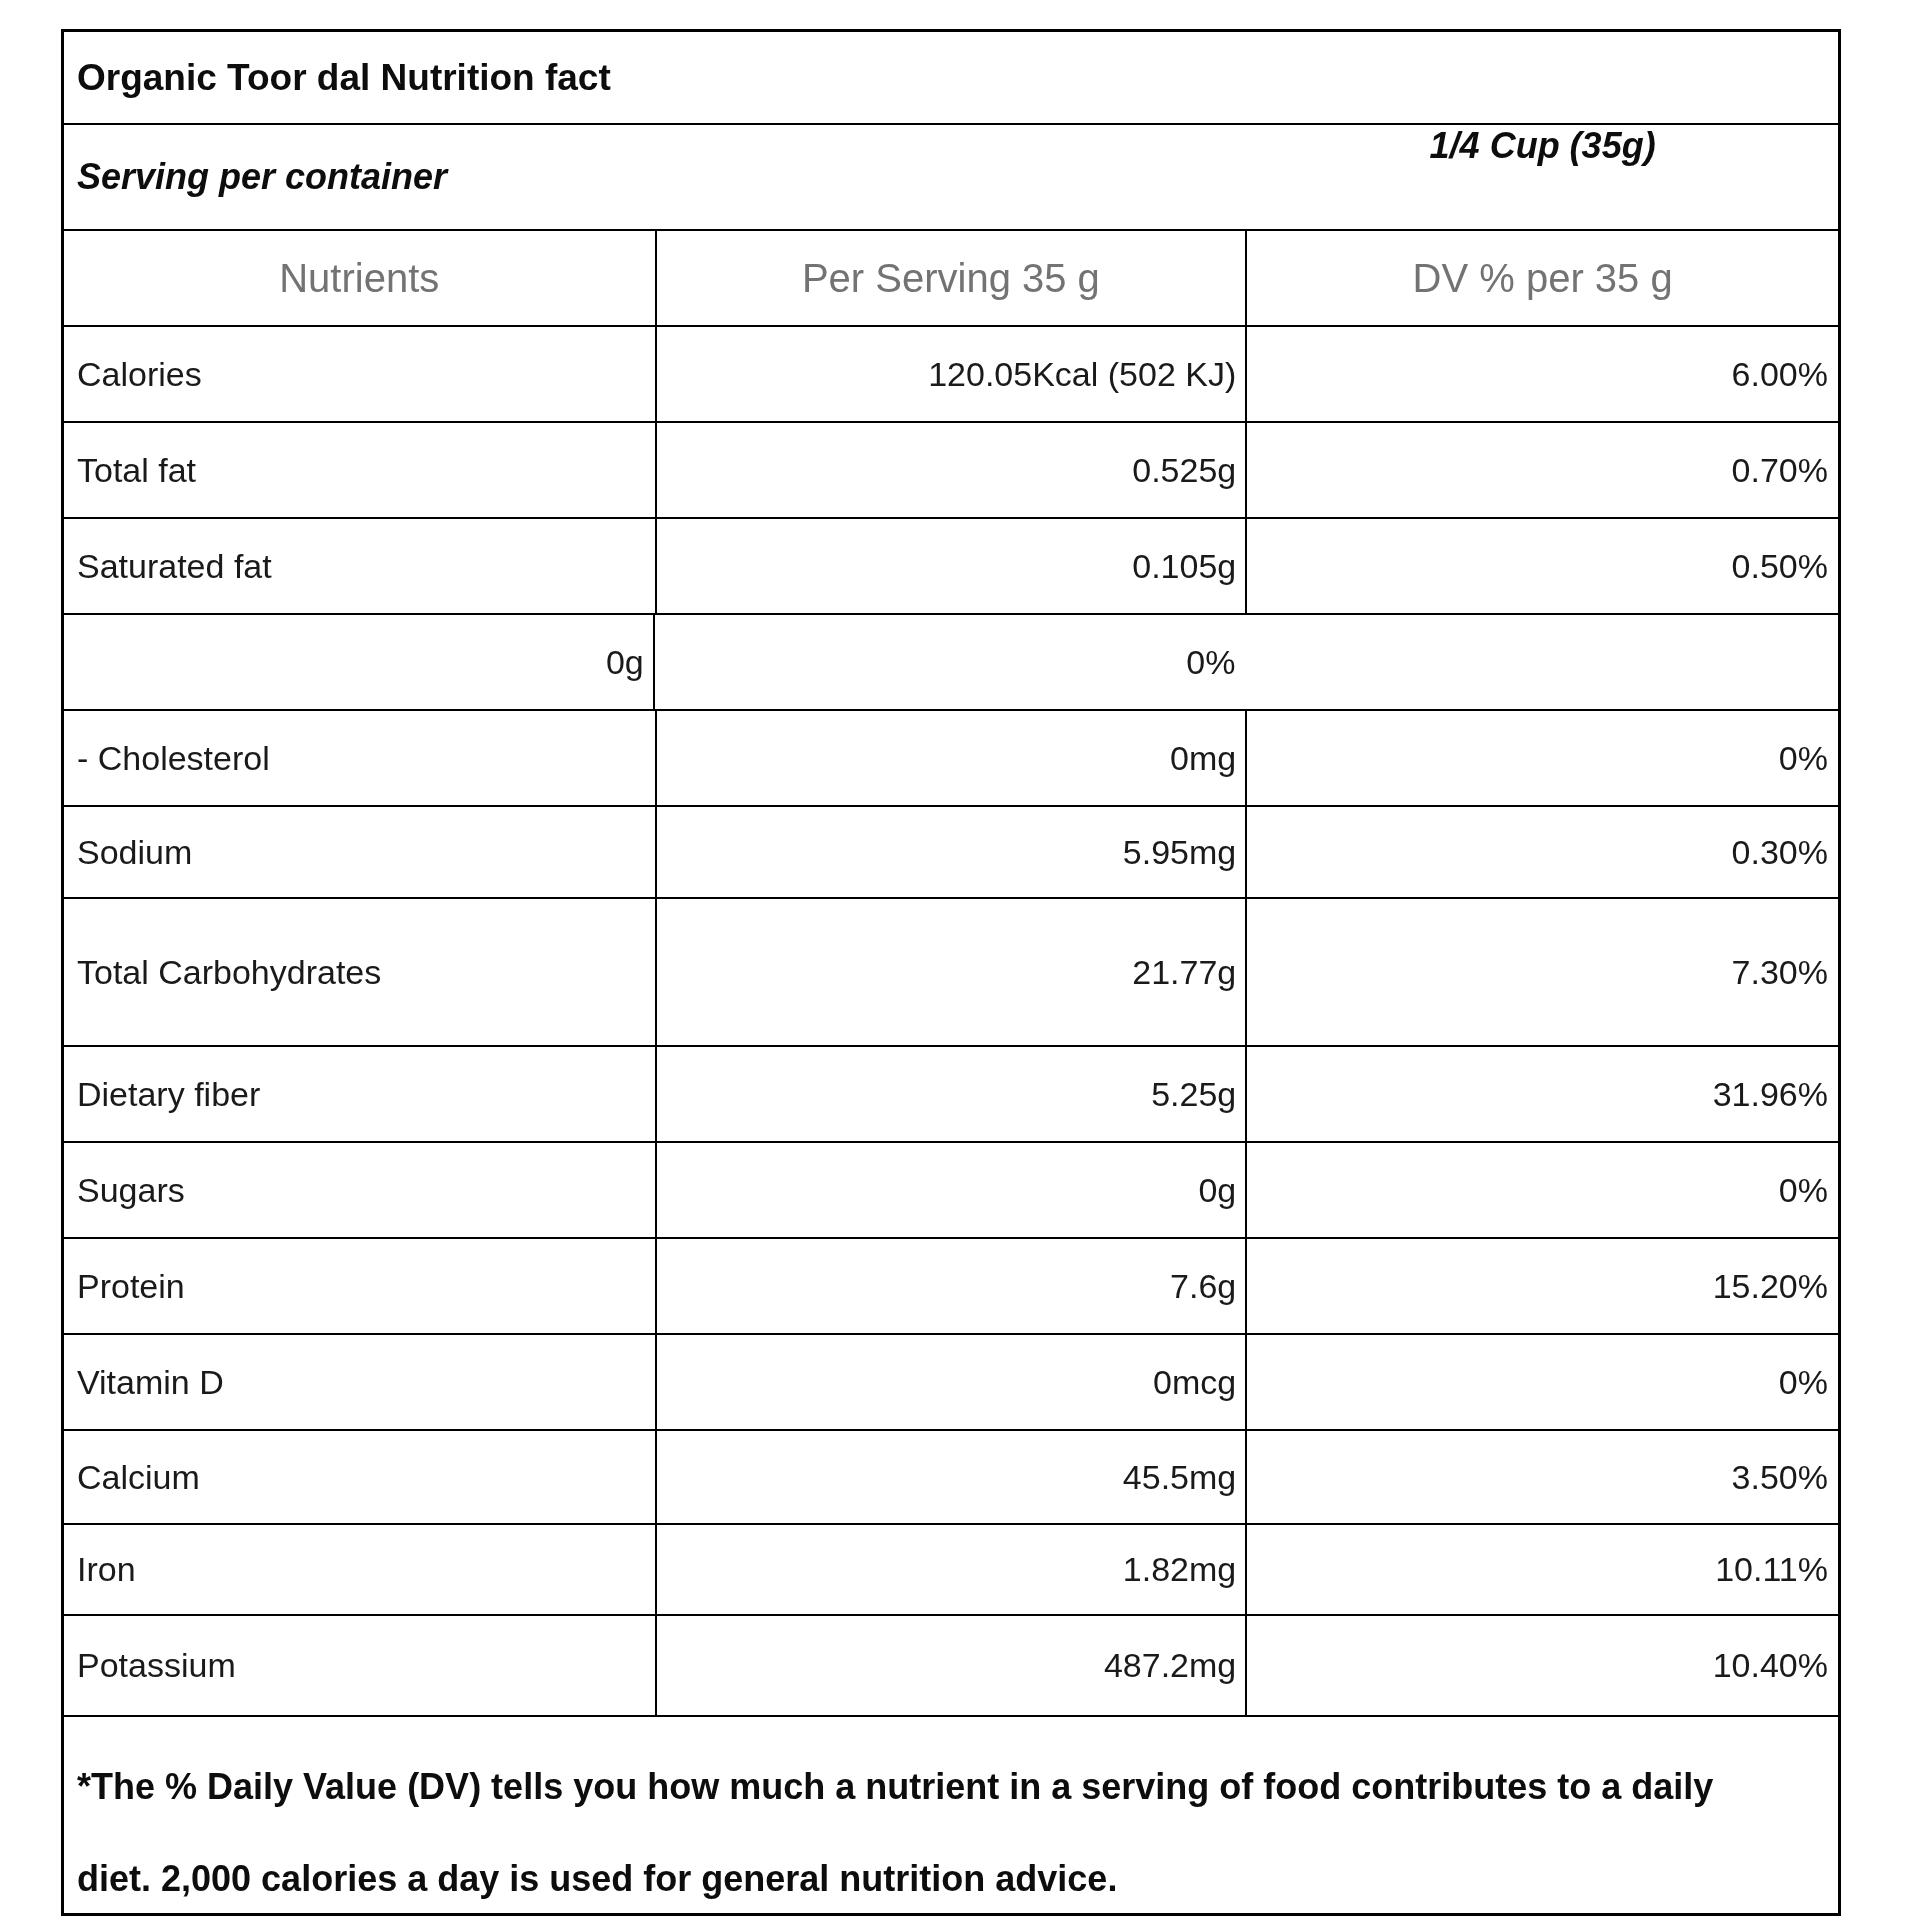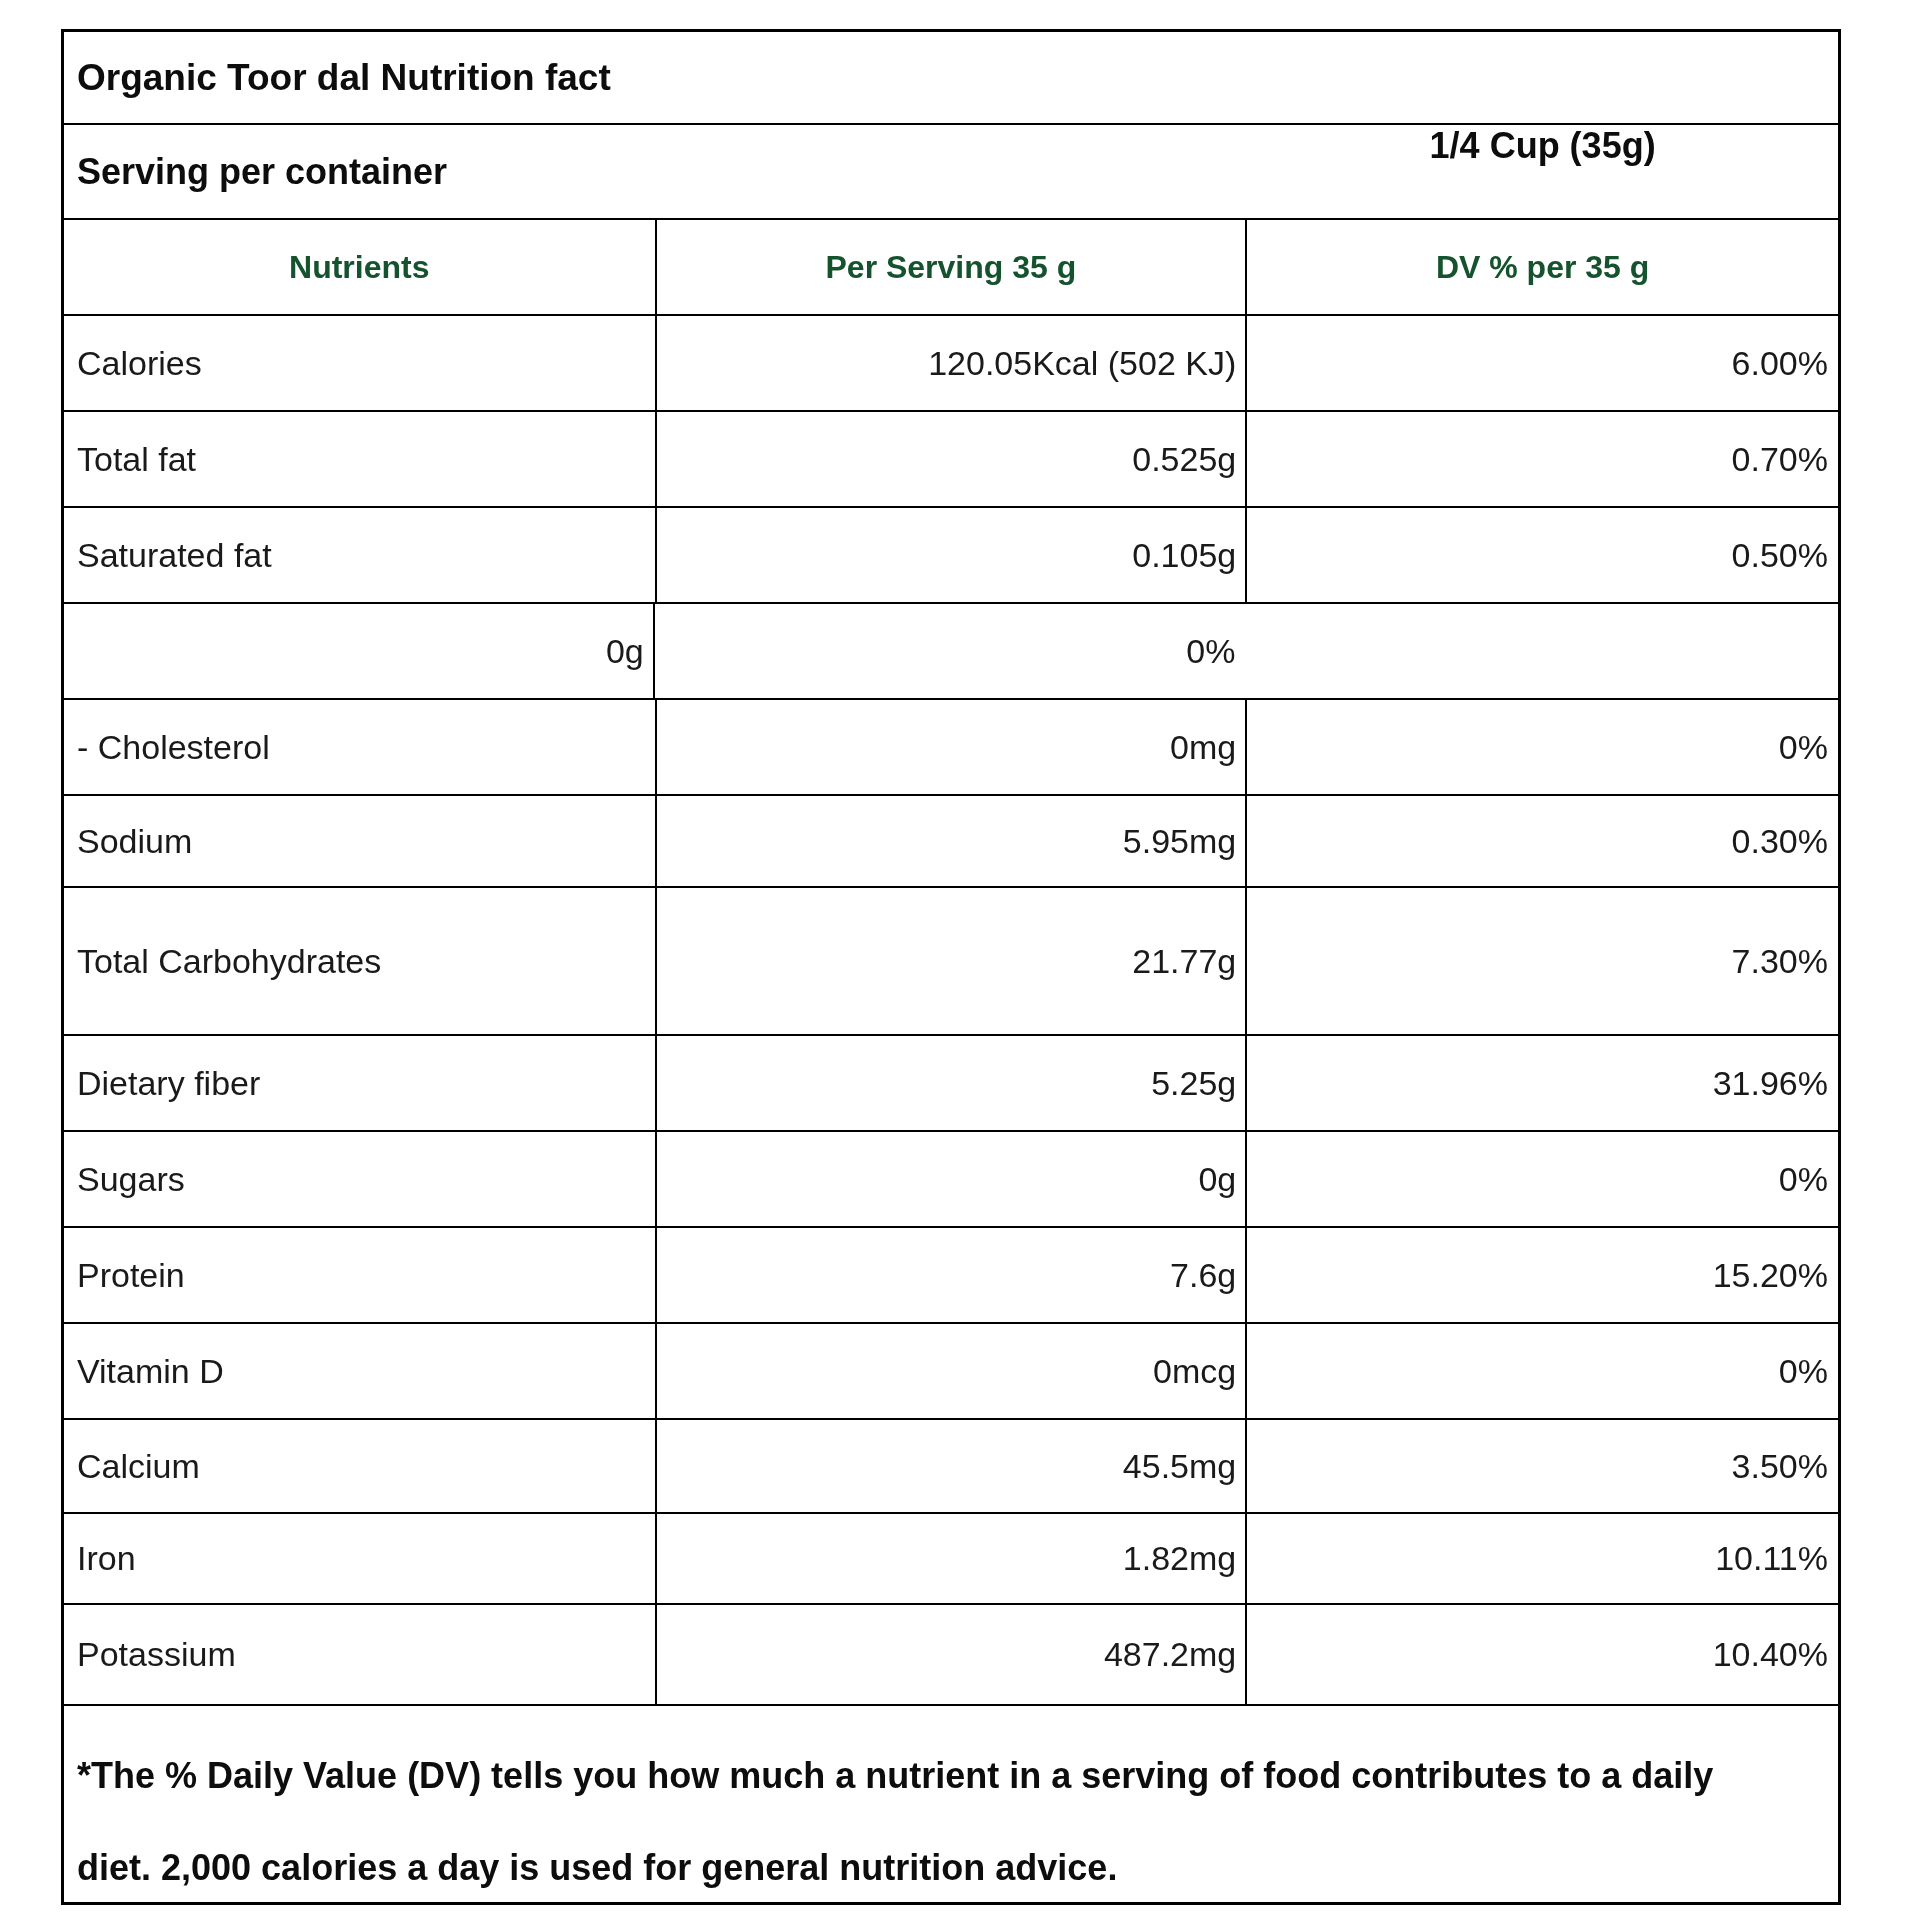--- a/index.html
+++ b/index.html
@@ -26,21 +26,21 @@
   .row {
     display: flex;
     box-sizing: border-box;
     border-bottom: 2px solid #000000;
     align-items: stretch;
   }
   .row:last-child { border-bottom: none; }
 
   
   .h-title    { height: 93px; }
-  .h-serving  { height: 95px; }
+  .h-serving  { height: 106px; font-style: italic; }
   .h-header   { height: 96px; }
   .h-reg      { height: 96px; }
   .h-sodium   { height: 92px; }
   .h-carbs    { height: 148px; }
   .h-calcium  { height: 94px; }
   .h-iron     { height: 91px; }
   .h-potas    { height: 101px; }
   .h-footer   { height: 196px; }
 
   .cell {
@@ -64,21 +64,21 @@
   .serving-row .cell { padding-top: 0; }
   .serving-row .c3-center {
     width: 33.3%;
     display: flex;
     align-items: flex-start;
     justify-content: center;
     padding: 0;
   }
   .serving-row .c2-spacer { width: 33.3%; }
 
-  .header-row { font-weight: 700; font-size: 32px; color: #14532d; }
+  .header-row { font-weight: 400; font-size: 40px; color: #737373; }
   .header-row .cell { justify-content: center; padding: 0; }
 
   .data-row { font-size: 34px; color: #1a1a1a; }
 
   .footer-row {
     align-items: center;
   }
   .footnote {
     padding-left: 13px;
     padding-right: 20px;

